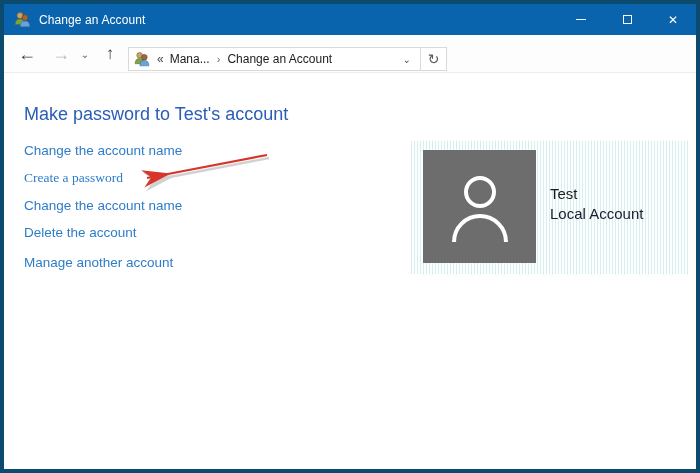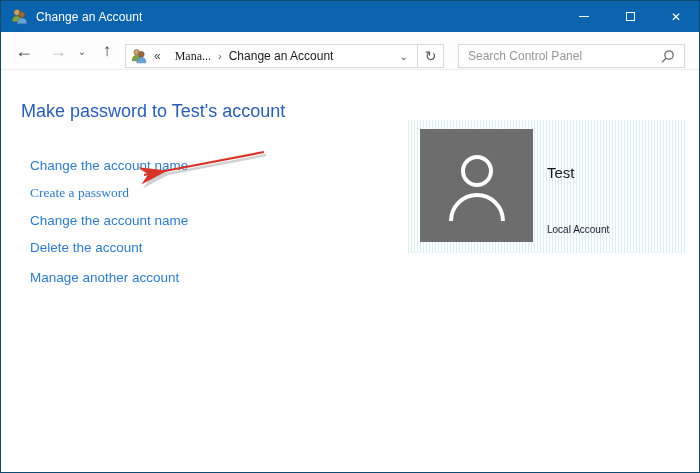--- a/index.html
+++ b/index.html
@@ -3,21 +3,21 @@
 <meta charset="utf-8">
 <style>
   * { margin: 0; padding: 0; box-sizing: border-box; }
   html, body { width: 700px; height: 473px; background: #fff; }
   body { font-family: "Liberation Sans", sans-serif; overflow: hidden; }
 
   .window {
     position: relative;
     width: 700px; height: 473px;
     background: #fff;
-    border: 1px solid #0c4a6e;
+    border: 4px solid #0c4a6e;
   }
 
   
   .titlebar {
     position: absolute; left: 0; top: 0; right: 0; height: 31px;
     background: #0a64ad;
     display: flex; align-items: center;
   }
   .titlebar-icon { margin-left: 10px; width: 17px; height: 17px; flex: 0 0 auto; }
   .titlebar-title {
@@ -42,21 +42,21 @@
   .up-btn     { left: 94px;  width: 24px; color: #3e3e42; font-size: 17px; }
 
   .addressbar {
     position: absolute; left: 124px; top: 12px; width: 319px; height: 24px;
     border: 1px solid #d9d9d9; background: #fff;
     display: flex; align-items: center;
   }
   .addr-icon { margin-left: 5px; width: 16px; height: 16px; flex: 0 0 auto; }
   .crumb { font-size: 12px; color: #1b1b1b; white-space: nowrap; }
   .crumb-guillemet { margin-left: 7px; color: #444; }
-  .crumb-parent { margin-left: 14px; font-family: Liberation Serif, serif; }
+  .crumb-parent { margin-left: 6px; }
   .crumb-sep { margin: 0 7px; color: #666; font-size: 11px; }
   .addr-spacer { flex: 1; }
   .addr-chevron { color: #555; font-size: 10px; margin-right: 9px; }
   .refresh-cell {
     width: 26px; height: 22px; border-left: 1px solid #d9d9d9;
     display: flex; align-items: center; justify-content: center;
     color: #5a5a5a; font-size: 14px;
   }
 
   .searchbox {
@@ -70,45 +70,44 @@
   }
   .searchbox input::placeholder { color: #979797; opacity: 1; }
   .search-icon { position: absolute; right: 9px; top: 4px; width: 15px; height: 15px; }
 
   
   .page-heading {
     position: absolute; left: 20px; top: 100px;
     font-size: 18px; color: #2a5db5; white-space: nowrap;
   }
   .task-link {
-    position: absolute; left: 29px;
+    position: absolute; left: 20px;
     font-size: 13.5px; color: #2e7cc9; text-decoration: none; white-space: nowrap;
     cursor: pointer;
-    margin-top: 18px;
   }
   .link-0 { top: 139px; }
   .link-1 { top: 166px; font-family: Liberation Serif, serif; }
   .link-2 { top: 194px; }
   .link-3 { top: 221px; }
   .link-manage { top: 251px; }
 
   .annotation-arrow { position: absolute; left: 132px; top: 142px; width: 145px; height: 45px; pointer-events: none; }
 
   
   .user-tile {
-    position: absolute; left: 407px; top: 119px; width: 279px; height: 133px;
+    position: absolute; left: 407px; top: 137px; width: 279px; height: 133px;
     background-color: #fbffff;
     background-image: repeating-linear-gradient(to right, #dcedee 0px, #dcedee 1px, rgba(255,255,255,0) 1px, rgba(255,255,255,0) 3px);
   }
   .avatar {
     position: absolute; left: 12px; top: 9px; width: 113px; height: 113px;
     background: #6d6d6d; display: flex; align-items: center; justify-content: center;
   }
   .user-name { position: absolute; left: 139px; top: 44px; font-size: 15px; color: #1b1b1b; }
-  .user-type { position: absolute; left: 139px; top: 64px; font-size: 10px; color: #1b1b30; margin-top: 40px; }
+  .user-type { position: absolute; left: 139px; top: 64px; font-size: 15px; color: #1b1b30; }
 </style>
 </head>
 <body>
 
 <div class="window">
 
   <div class="titlebar">
     <svg class="titlebar-icon" viewBox="0 0 17 17">
       <circle cx="6" cy="4.6" r="3" fill="#c9a36a" stroke="#7a5a2e" stroke-width="0.6"></circle>
       <path d="M1.2 13.5 Q1.2 8 6 8 Q10.8 8 10.8 13.5 Z" fill="#7fa33f" stroke="#55702a" stroke-width="0.6"></path>
@@ -154,27 +153,20 @@
       <span class="crumb crumb-parent">Mana...</span>
       <span class="crumb crumb-sep">›</span>
       <span class="crumb">Change an Account</span>
       <span class="addr-spacer"></span>
       <span class="addr-chevron">⌄</span>
       <div class="refresh-cell">
           <span>↻</span>
         </div>
     </div>
 
-    <div class="searchbox">
-      <input type="text" placeholder="Search Control Panel" style="">
-      <svg class="search-icon" viewBox="0 0 15 15">
-        <circle cx="9" cy="6" r="4.2" fill="none" stroke="#6d6d6d" stroke-width="1.3"></circle>
-        <line x1="6" y1="9.2" x2="2" y2="13.4" stroke="#6d6d6d" stroke-width="1.3"></line>
-      </svg>
-    </div>
   </div>
 
   <div class="page-heading">Make password to Test's account</div>
 
   <a class="task-link link-0">Change the account name</a>
   <a class="task-link link-1">Create a password</a>
   <a class="task-link link-2">Change the account name</a>
   <a class="task-link link-manage">Manage another account</a>
   <a class="task-link link-3">Delete the account</a>
 

